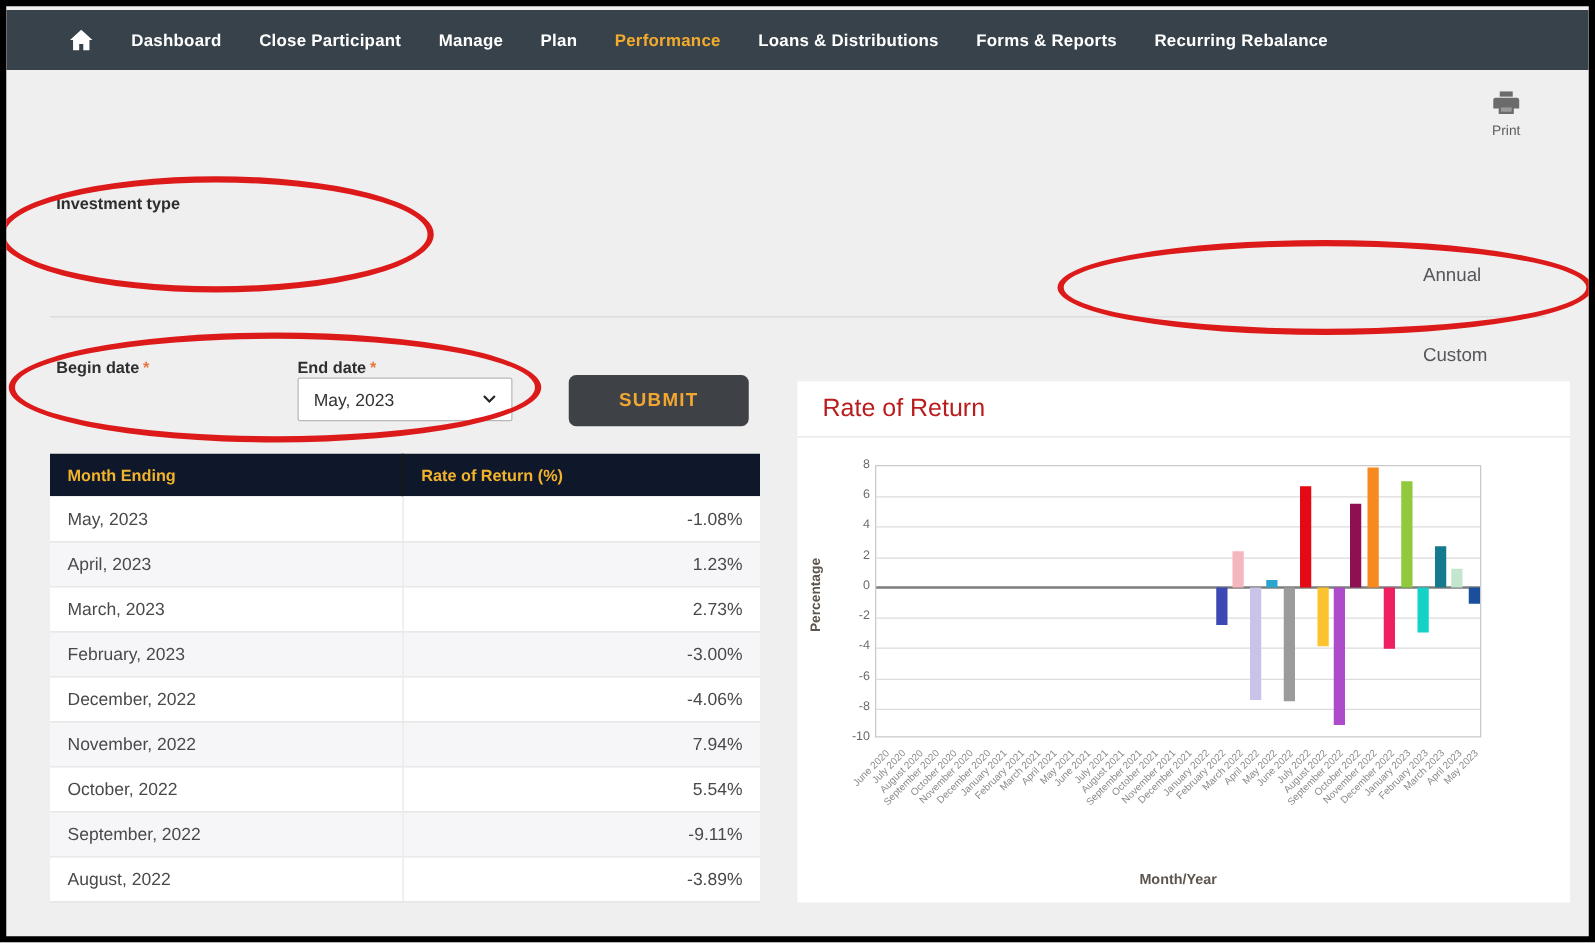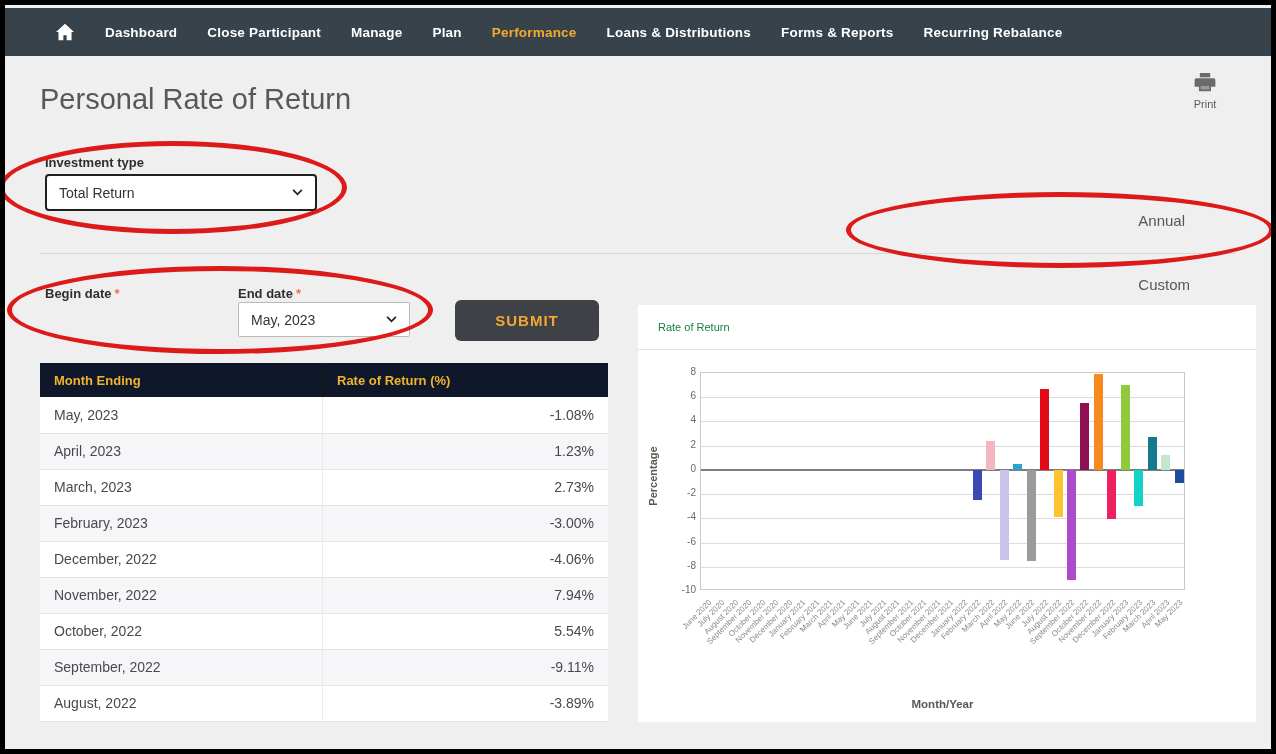--- a/index.html
+++ b/index.html
@@ -62,21 +62,21 @@
   }
   .rtable th + th { border-left:2px solid #16181a; }
   .rtable td { height:36px; padding:0 14px; color:#48494b; border-bottom:1px solid #e4e4e4; }
   .rtable td.val { text-align:right; border-left:1px solid #e9e9e9; }
   .rtable tbody tr:nth-child(even) { background:#f6f6f8; }
   .rtable tbody tr:nth-child(odd) { background:#ffffff; }
 
   
   .chart-card { position:absolute; left:633px; top:300px; width:618px; height:417px; background:#fff; }
   .chart-card-header { height:45px; border-bottom:1px solid #e3e3e3; display:flex; align-items:center; padding-left:20px; }
-  .chart-card-title { font-size:11px; color:#15803d; }
+  .chart-card-title { font-size:20px; color:#b91c1c; }
   .chart-area { position:relative; width:100%; height:372px; }
   .chart-plot { position:absolute; left:62px; top:22px; width:485px; height:218px; border:1px solid #c9c9c9; background:#fff; }
   .gridline { position:absolute; left:0; right:0; height:1px; background:#dcdcdc; }
   .gridline.zero { height:2px; background:#7d7d7d; }
   .bar { position:absolute; width:9px; }
   .ytick { position:absolute; width:26px; text-align:right; font-size:10px; color:#6a6a6a; left:32px; }
   .xlabel {
     position:absolute; width:80px; font-size:8px; color:#8a8a8a; text-align:right;
     transform:rotate(-45deg); transform-origin:100% 0; white-space:nowrap; line-height:9px;
   }
@@ -107,40 +107,33 @@
   <a class="nav-item">Dashboard</a>
       <a class="nav-item">Close Participant</a>
       <a class="nav-item">Manage</a>
       <a class="nav-item">Plan</a>
       <a class="nav-item active">Performance</a>
       <a class="nav-item">Loans &amp; Distributions</a>
       <a class="nav-item">Forms &amp; Reports</a>
       <a class="nav-item">Recurring Rebalance</a>
     </div>
 
-  <div class="page-title">Personal Rate of Return</div>
   <div class="print-btn">
     <span>
       <svg width="22" height="19" viewBox="0 0 24 22" fill="#6b6b6b">
         <rect x="6" y="0" width="12" height="5"></rect>
         <path d="M2 6h20c1.1 0 2 .9 2 2v8h-5v5H5v-5H0V8c0-1.1.9-2 2-2z"></path>
         <rect x="7" y="15" width="10" height="4" fill="#9a9a9a"></rect>
       </svg>
     </span>
     <div class="lbl">Print</div>
   </div>
 
   <div class="field-label" style="left:40px; top:150px;">
     <span>Investment type</span>
-  </div>
-  <div class="select dark" style="left:40px; top:169px; width:272px; height:37px;">
-    <span>Total Return</span>
-    <svg class="chev" viewBox="0 0 12 8">
-        <path d="M1 1l5 5 5-5" stroke="#222" stroke-width="2" fill="none"></path>
-      </svg>
   </div>
 
   <div class="divider"></div>
 
   <div class="tabs">
       <div class="tab">Annual</div>
       <div class="tab">Custom</div>
       <div class="tab">Quarterly</div>
       <div class="tab active">Monthly</div>
     </div>

